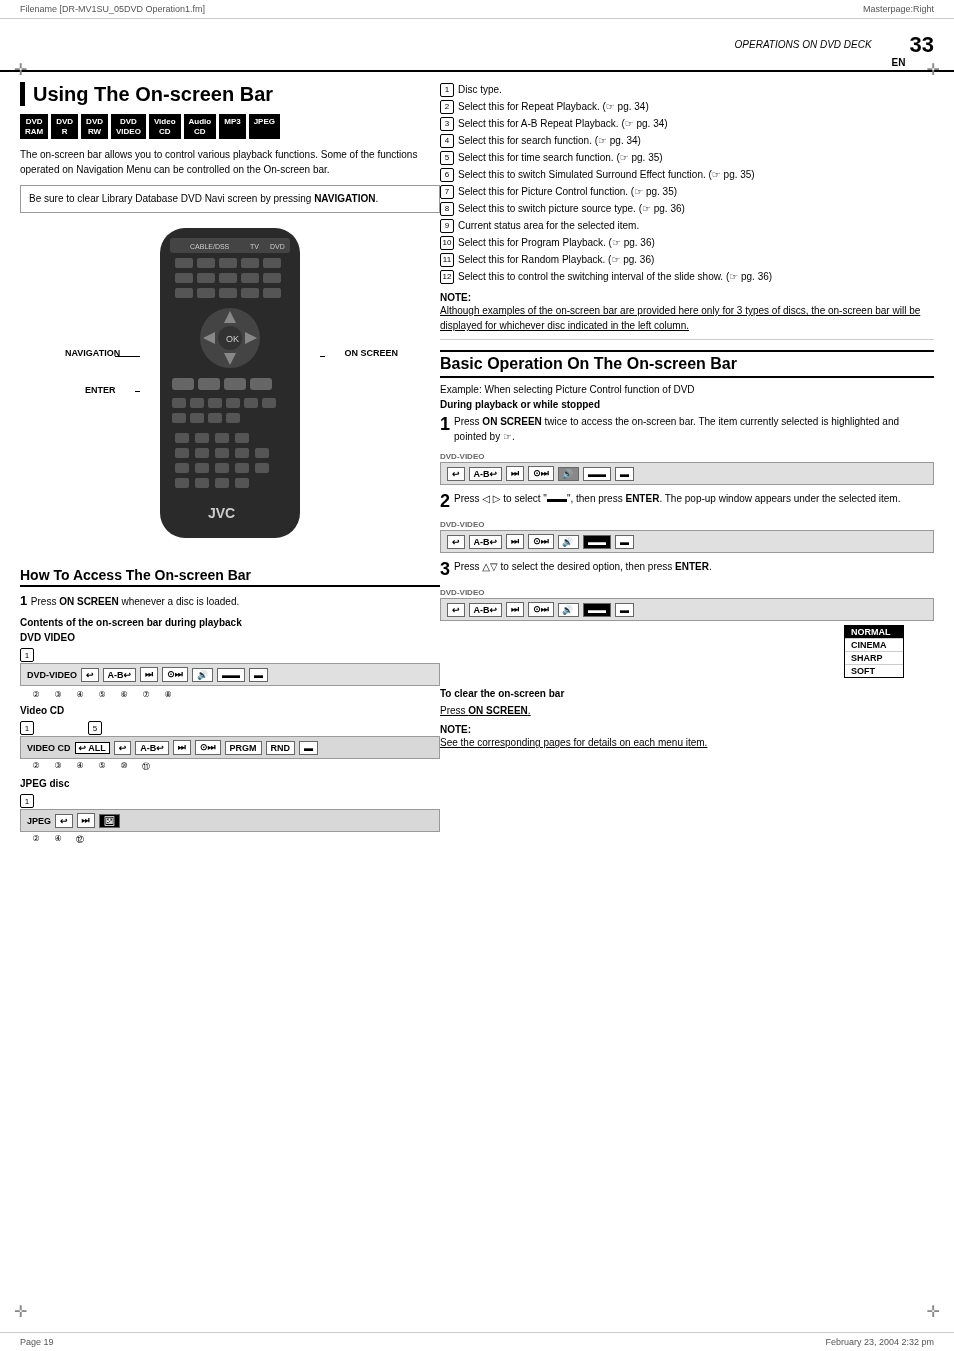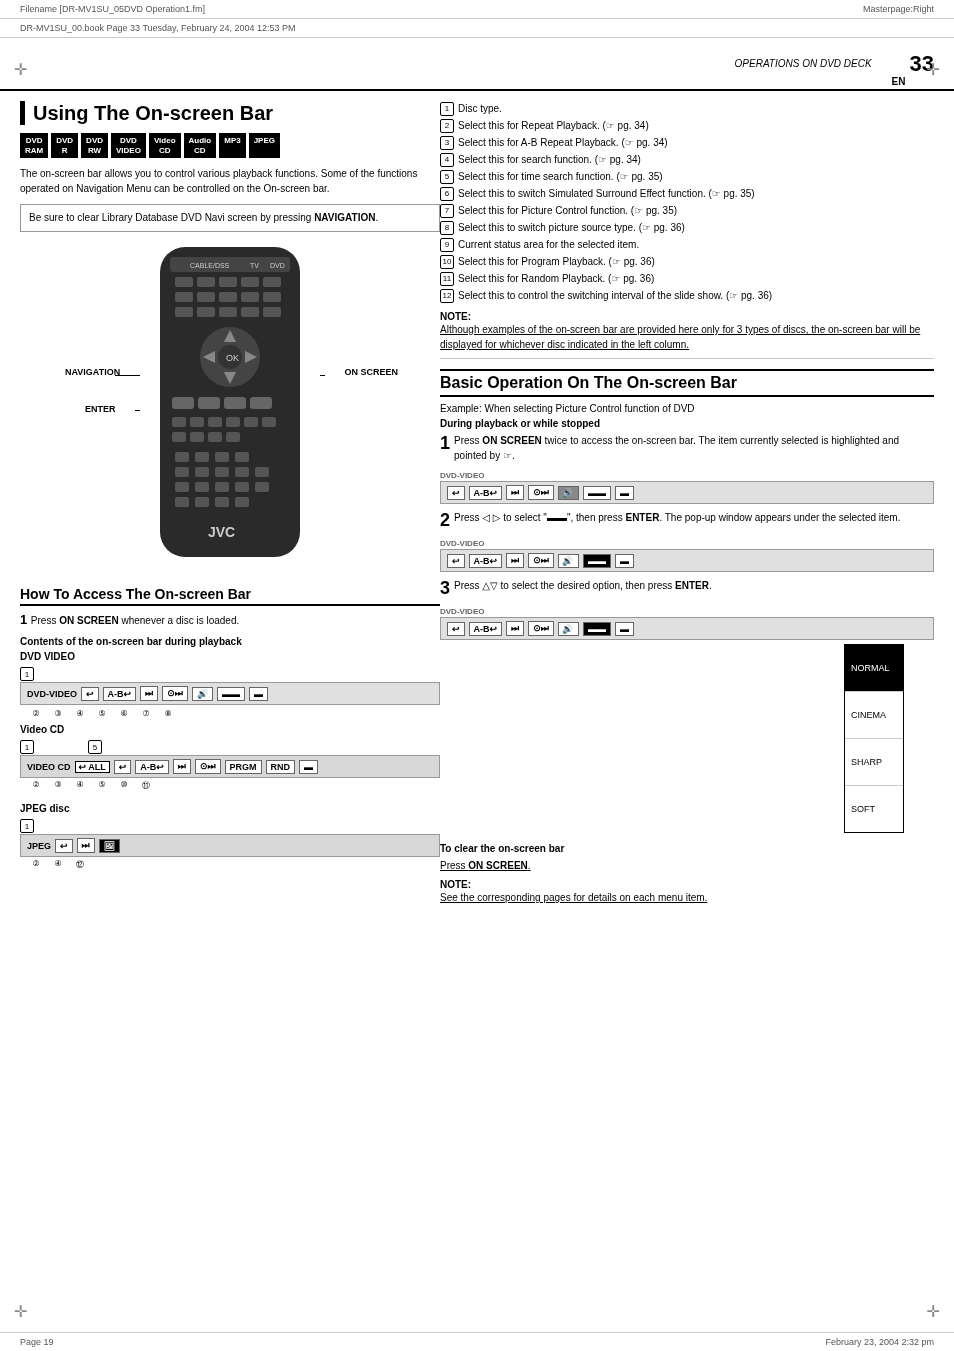--- a/index.html
+++ b/index.html
@@ -278,23 +278,23 @@
 
     
     .popup-menu {
       margin-left: auto;
       border: 1px solid #000;
       background: #fff;
       font-size: 9px;
       min-width: 60px;
     }
     .popup-menu-item {
-      padding: 18px 6px;
+      padding: 1px 6px;
       border-bottom: 1px solid #ccc;
-      font-weight: normal;
+      font-weight: bold;
     }
     .popup-menu-item:last-child { border-bottom: none; }
     .popup-menu-item.selected-menu {
       background: #000;
       color: #fff;
     }
 
     
     .footer {
       position: absolute;
@@ -337,23 +337,20 @@
 <div class="page-container">
 
   <div class="corner-mark corner-tl">✛</div>
   <div class="corner-mark corner-tr">✛</div>
   <div class="corner-mark corner-bl">✛</div>
   <div class="corner-mark corner-br">✛</div>
 
   <div class="header">
     <span>Filename [DR-MV1SU_05DVD Operation1.fm]</span>
     <span>Masterpage:Right</span>
-  </div>
-  <div class="header">
-    <span>DR-MV1SU_00.book  Page 33  Tuesday, February 24, 2004  12:53 PM</span>
   </div>
 
   <div class="page-num-bar">
     <span class="page-title-right">OPERATIONS ON DVD DECK</span>
     <span class="en-label">EN</span>
     <span class="page-num">33</span>
   </div>
 
   <div class="content">
 
@@ -528,21 +525,21 @@
         <div class="bar-number-row">
           <span class="bar-num">②</span>
           <span class="bar-num">③</span>
           <span class="bar-num">④</span>
           <span class="bar-num">⑤</span>
           <span class="bar-num">⑩</span>
           <span class="bar-num">⑪</span>
         </div>
       </div>
 
-      <p class="bold-text" style="margin-top:12px;"><strong>JPEG disc</strong></p>
+      <p class="bold-text" style="margin-top:6px;"><strong>JPEG disc</strong></p>
       <div class="bar-container">
         <div style="display:flex; gap:2px; margin-bottom:1px;">
           <div class="num-circle">1</div>
         </div>
         <div class="jpeg-bar">
           <span class="onscreen-bar-label">JPEG</span>
           <span class="bar-item">↩</span>
           <span class="bar-item">⏭</span>
           <span class="bar-item selected">🖼</span>
         </div>

